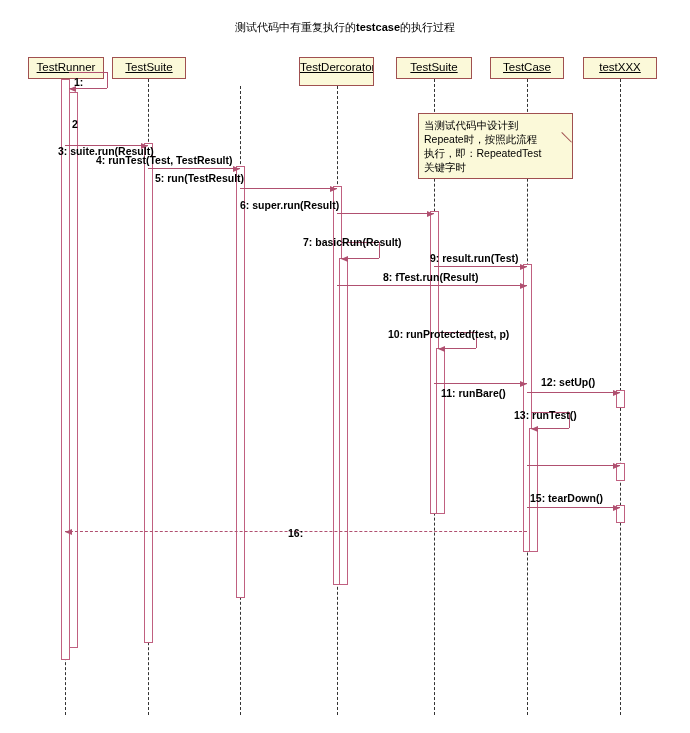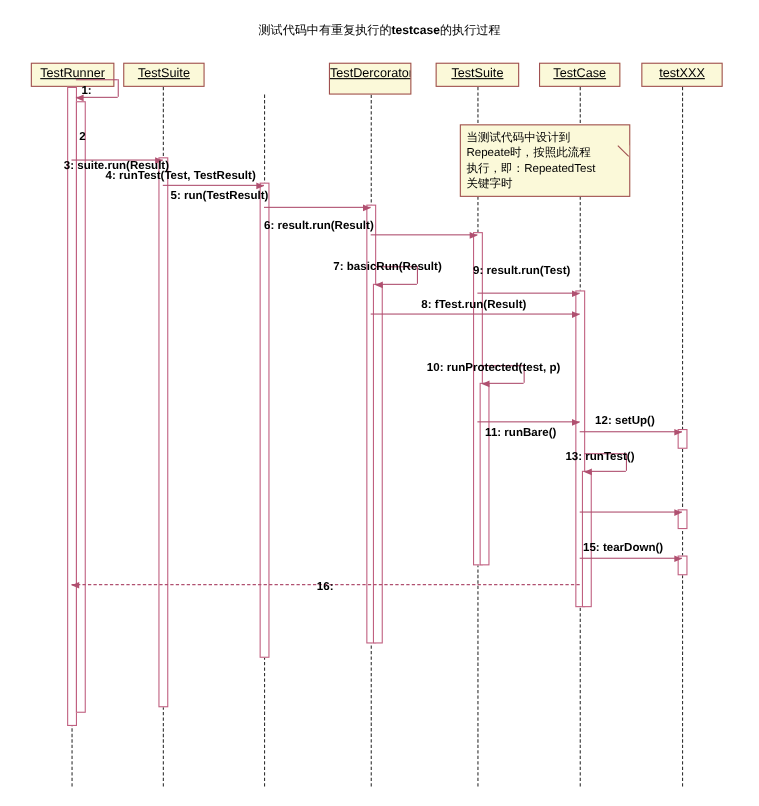--- a/index.html
+++ b/index.html
@@ -144,32 +144,32 @@
     <div class="arrow-r" style="left: 141px; top: 142.5px;"></div>
     <div class="msg-label" style="left: 58px; top: 131px; margin-top: 14px;">3: suite.run(Result)</div>
     <div class="msg-line" style="left: 148px; top: 168px; width: 92px;"></div>
     <div class="arrow-r" style="left: 233px; top: 165.5px;"></div>
     <div class="msg-label" style="left: 96px; top: 154px;">4: runTest(Test, TestResult)</div>
     <div class="msg-line" style="left: 240px; top: 188px; width: 97px;"></div>
     <div class="arrow-r" style="left: 330px; top: 185.5px;"></div>
     <div class="msg-label" style="left: 155px; top: 172px;">5: run(TestResult)</div>
     <div class="msg-line" style="left: 337px; top: 213px; width: 97px;"></div>
     <div class="arrow-r" style="left: 427px; top: 210.5px;"></div>
-    <div class="msg-label" style="left: 240px; top: 199px;">6: result.run(Result)</div>
+    <div class="msg-label" style="left: 240px; top: 199px;">6: super.run(Result)</div>
     <div class="msg-line" style="left: 341px; top: 242px; width: 38px;"></div>
     <div style="position: absolute; left: 379px; top: 242px; width: 0px; height: 16px; border-left: 1px solid rgb(176, 80, 112);"></div>
     <div class="msg-line" style="left: 341px; top: 258px; width: 38px;"></div>
     <div class="arrow-l" style="left: 341px; top: 255.5px;"></div>
     <div class="msg-label" style="left: 303px; top: 236px;">7: basicRun(Result)</div>
     <div class="msg-line" style="left: 337px; top: 285px; width: 190px;"></div>
     <div class="arrow-r" style="left: 520px; top: 282.5px;"></div>
     <div class="msg-label" style="left: 383px; top: 271px;">8: fTest.run(Result)</div>
     <div class="msg-line" style="left: 434px; top: 266px; width: 93px;"></div>
     <div class="arrow-r" style="left: 520px; top: 263.5px;"></div>
-    <div class="msg-label" style="left: 430px; top: 240px;">9: result.run(Test)</div>
+    <div class="msg-label" style="left: 430px; top: 252px;">9: result.run(Test)</div>
     <div class="msg-line" style="left: 438px; top: 332px; width: 38px;"></div>
     <div style="position: absolute; left: 476px; top: 332px; width: 0px; height: 16px; border-left: 1px solid rgb(176, 80, 112);"></div>
     <div class="msg-line" style="left: 438px; top: 348px; width: 38px;"></div>
     <div class="arrow-l" style="left: 438px; top: 345.5px;"></div>
     <div class="msg-label" style="left: 388px; top: 328px;">10: runProtected(test, p)</div>
     <div class="msg-line" style="left: 434px; top: 383px; width: 93px;"></div>
     <div class="arrow-r" style="left: 520px; top: 380.5px;"></div>
     <div class="msg-label" style="left: 441px; top: 387px;">11: runBare()</div>
     <div class="msg-line" style="left: 527px; top: 392px; width: 93px;"></div>
     <div class="arrow-r" style="left: 613px; top: 389.5px;"></div>

